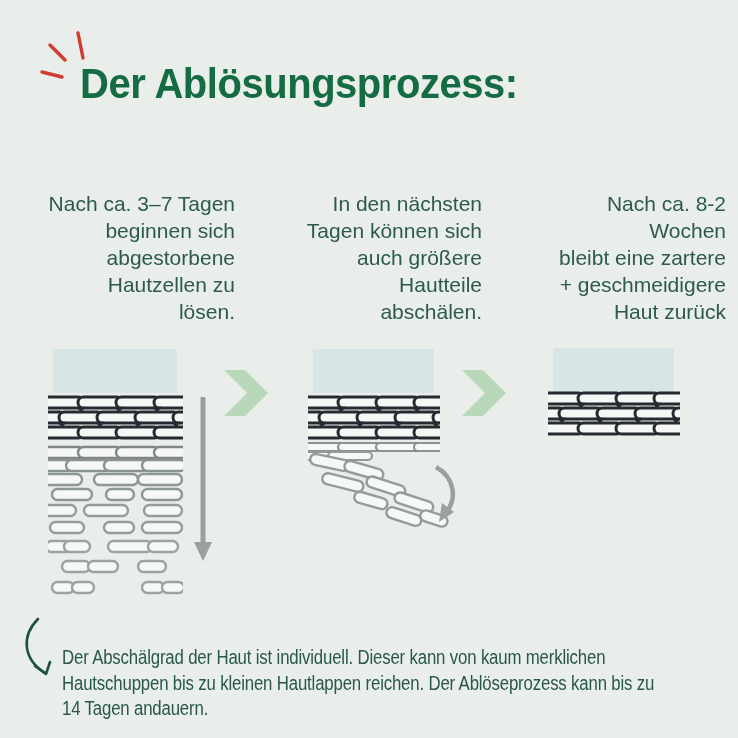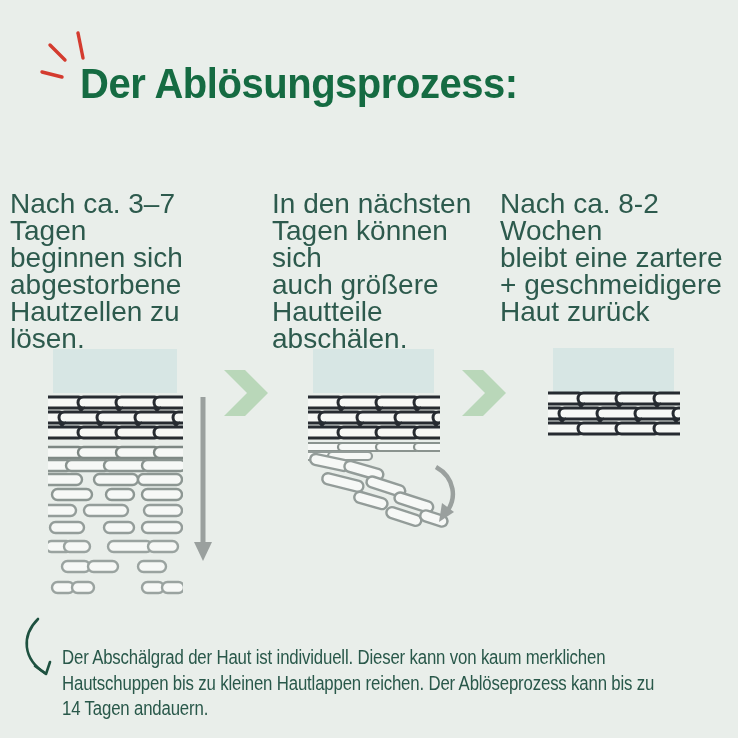--- a/index.html
+++ b/index.html
@@ -10,25 +10,25 @@
   }
   .canvas{position:relative;width:738px;height:724px}
   .title{
     position:absolute;left:80px;top:60px;margin:0;
     font-size:43px;font-weight:700;line-height:1.1;
     color:#156b42;letter-spacing:-0.5px;white-space:nowrap;
     transform:scaleX(0.93);transform-origin:left top;
   }
   .step-text{
     position:absolute;top:190px;
-    font-size:28px;line-height:27px;color:#2d5a4d;
-    text-align:left;white-space:pre-line;
+    font-size:21px;line-height:27px;color:#2d5a4d;
+    text-align:right;white-space:pre-line;
   }
   #st1{left:10px;width:225px}
-  #st2{left:272px;width:226px}
+  #st2{left:256px;width:226px}
   #st3{left:500px;width:226px}
   svg{position:absolute;overflow:visible}
   #sparkle{left:33px;top:24px;width:60px;height:58px}
   #illu1{left:48px;top:345px;width:175px;height:260px}
   #chev1{left:224px;top:370px;width:44px;height:46px}
   #illu2{left:308px;top:345px;width:175px;height:190px}
   #chev2{left:462px;top:370px;width:44px;height:46px}
   #illu3{left:548px;top:344px;width:140px;height:115px}
   #fnArrow{left:12px;top:616px;width:55px;height:66px}
   .footnote{

